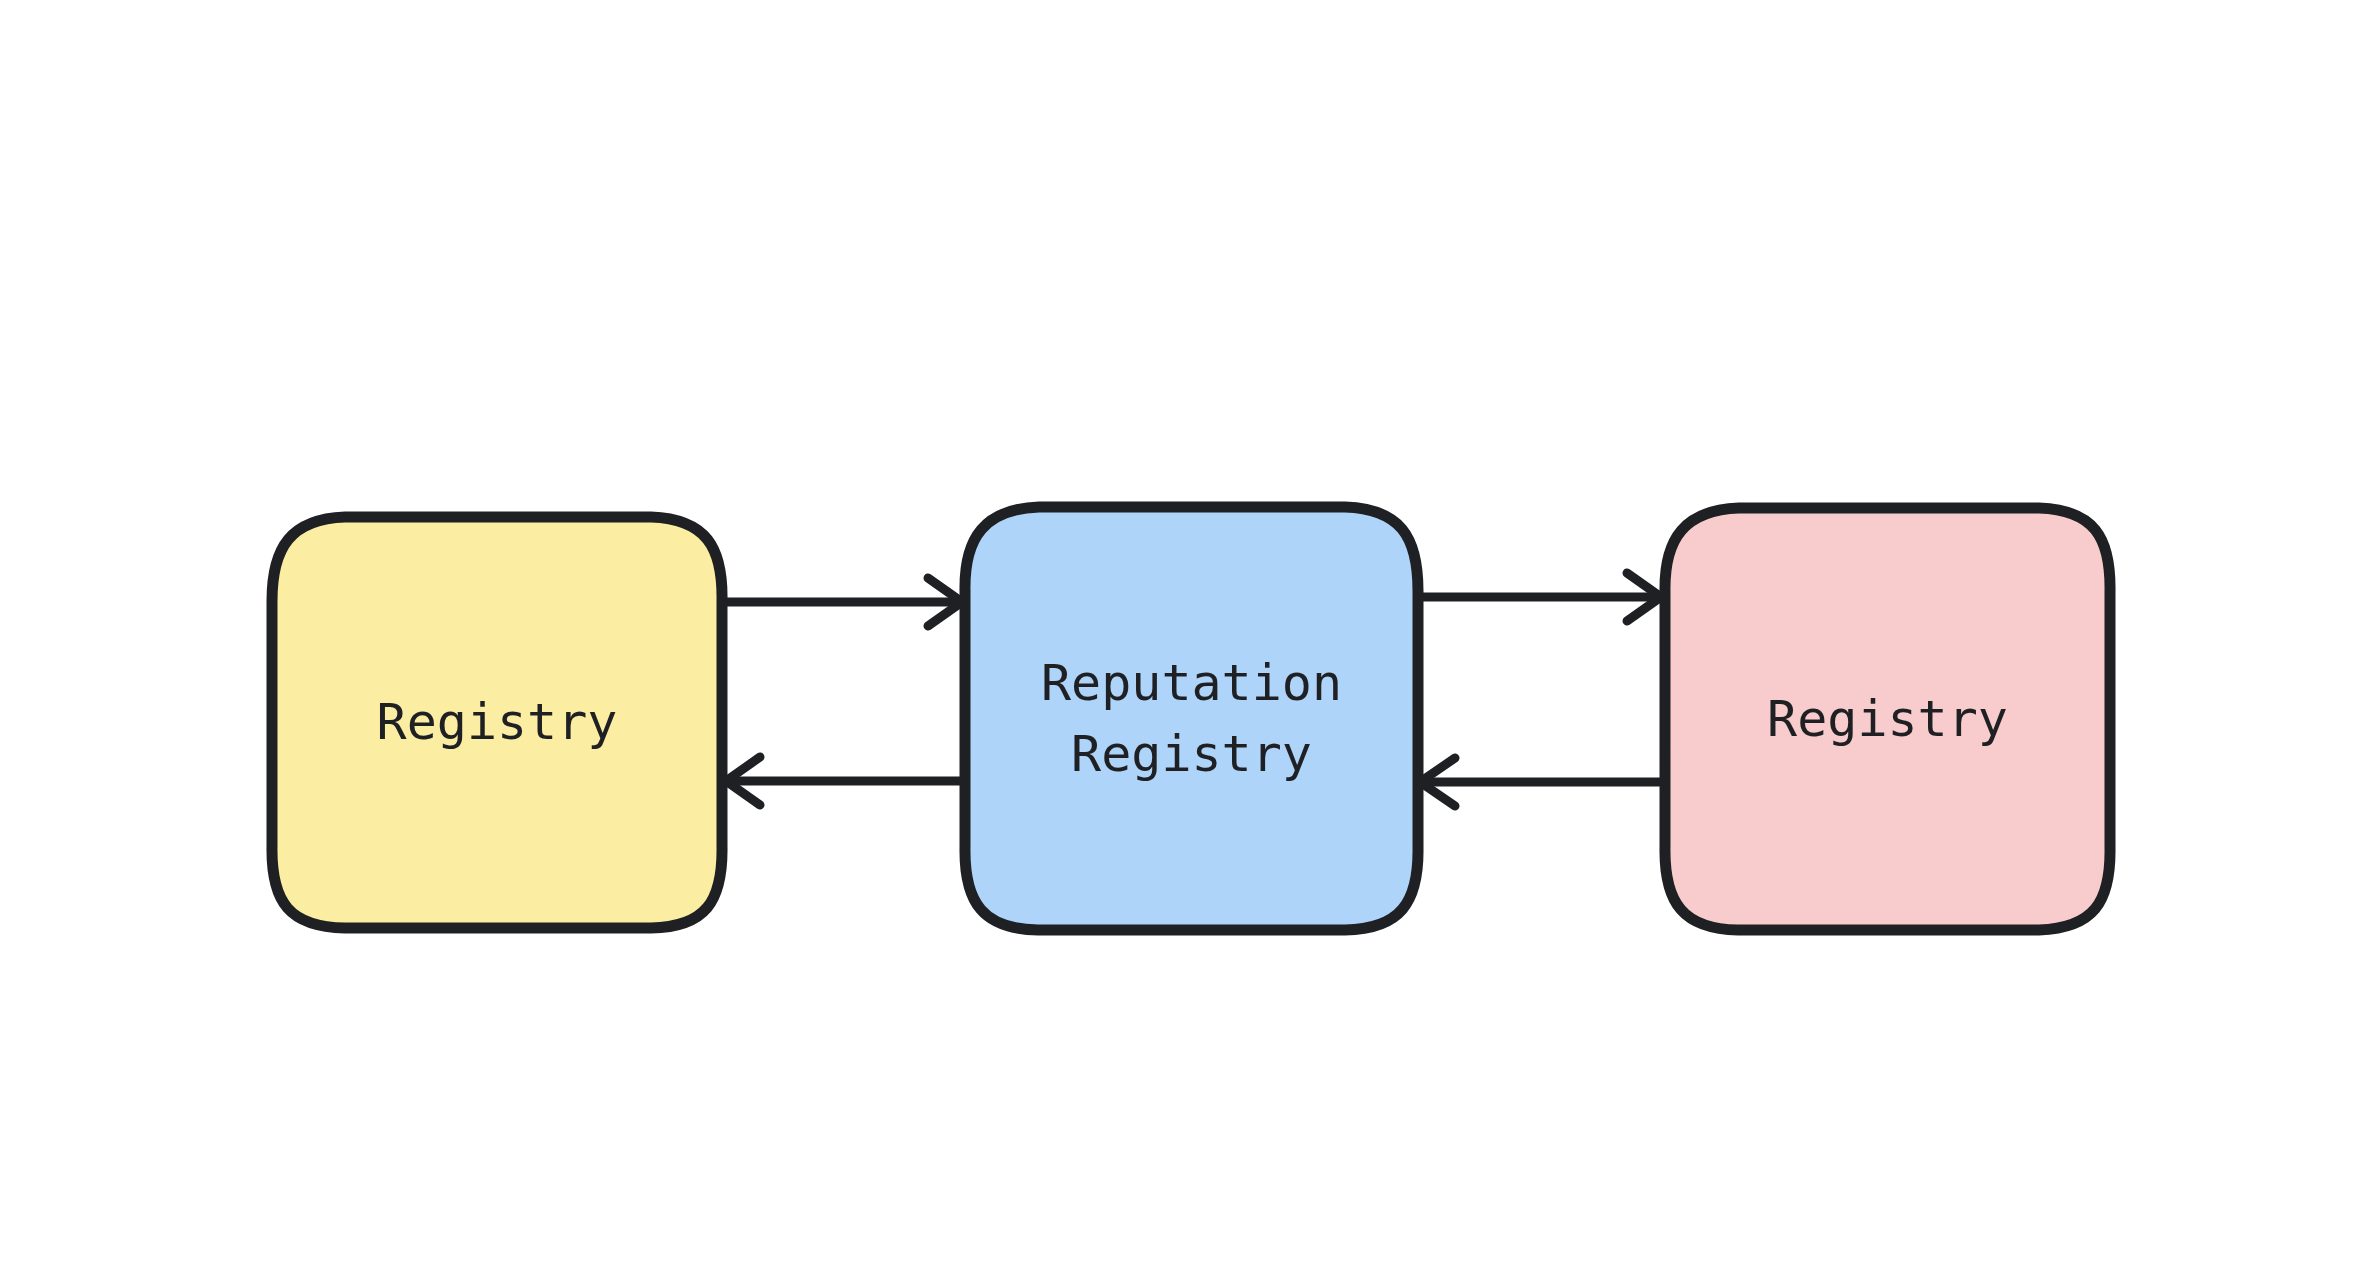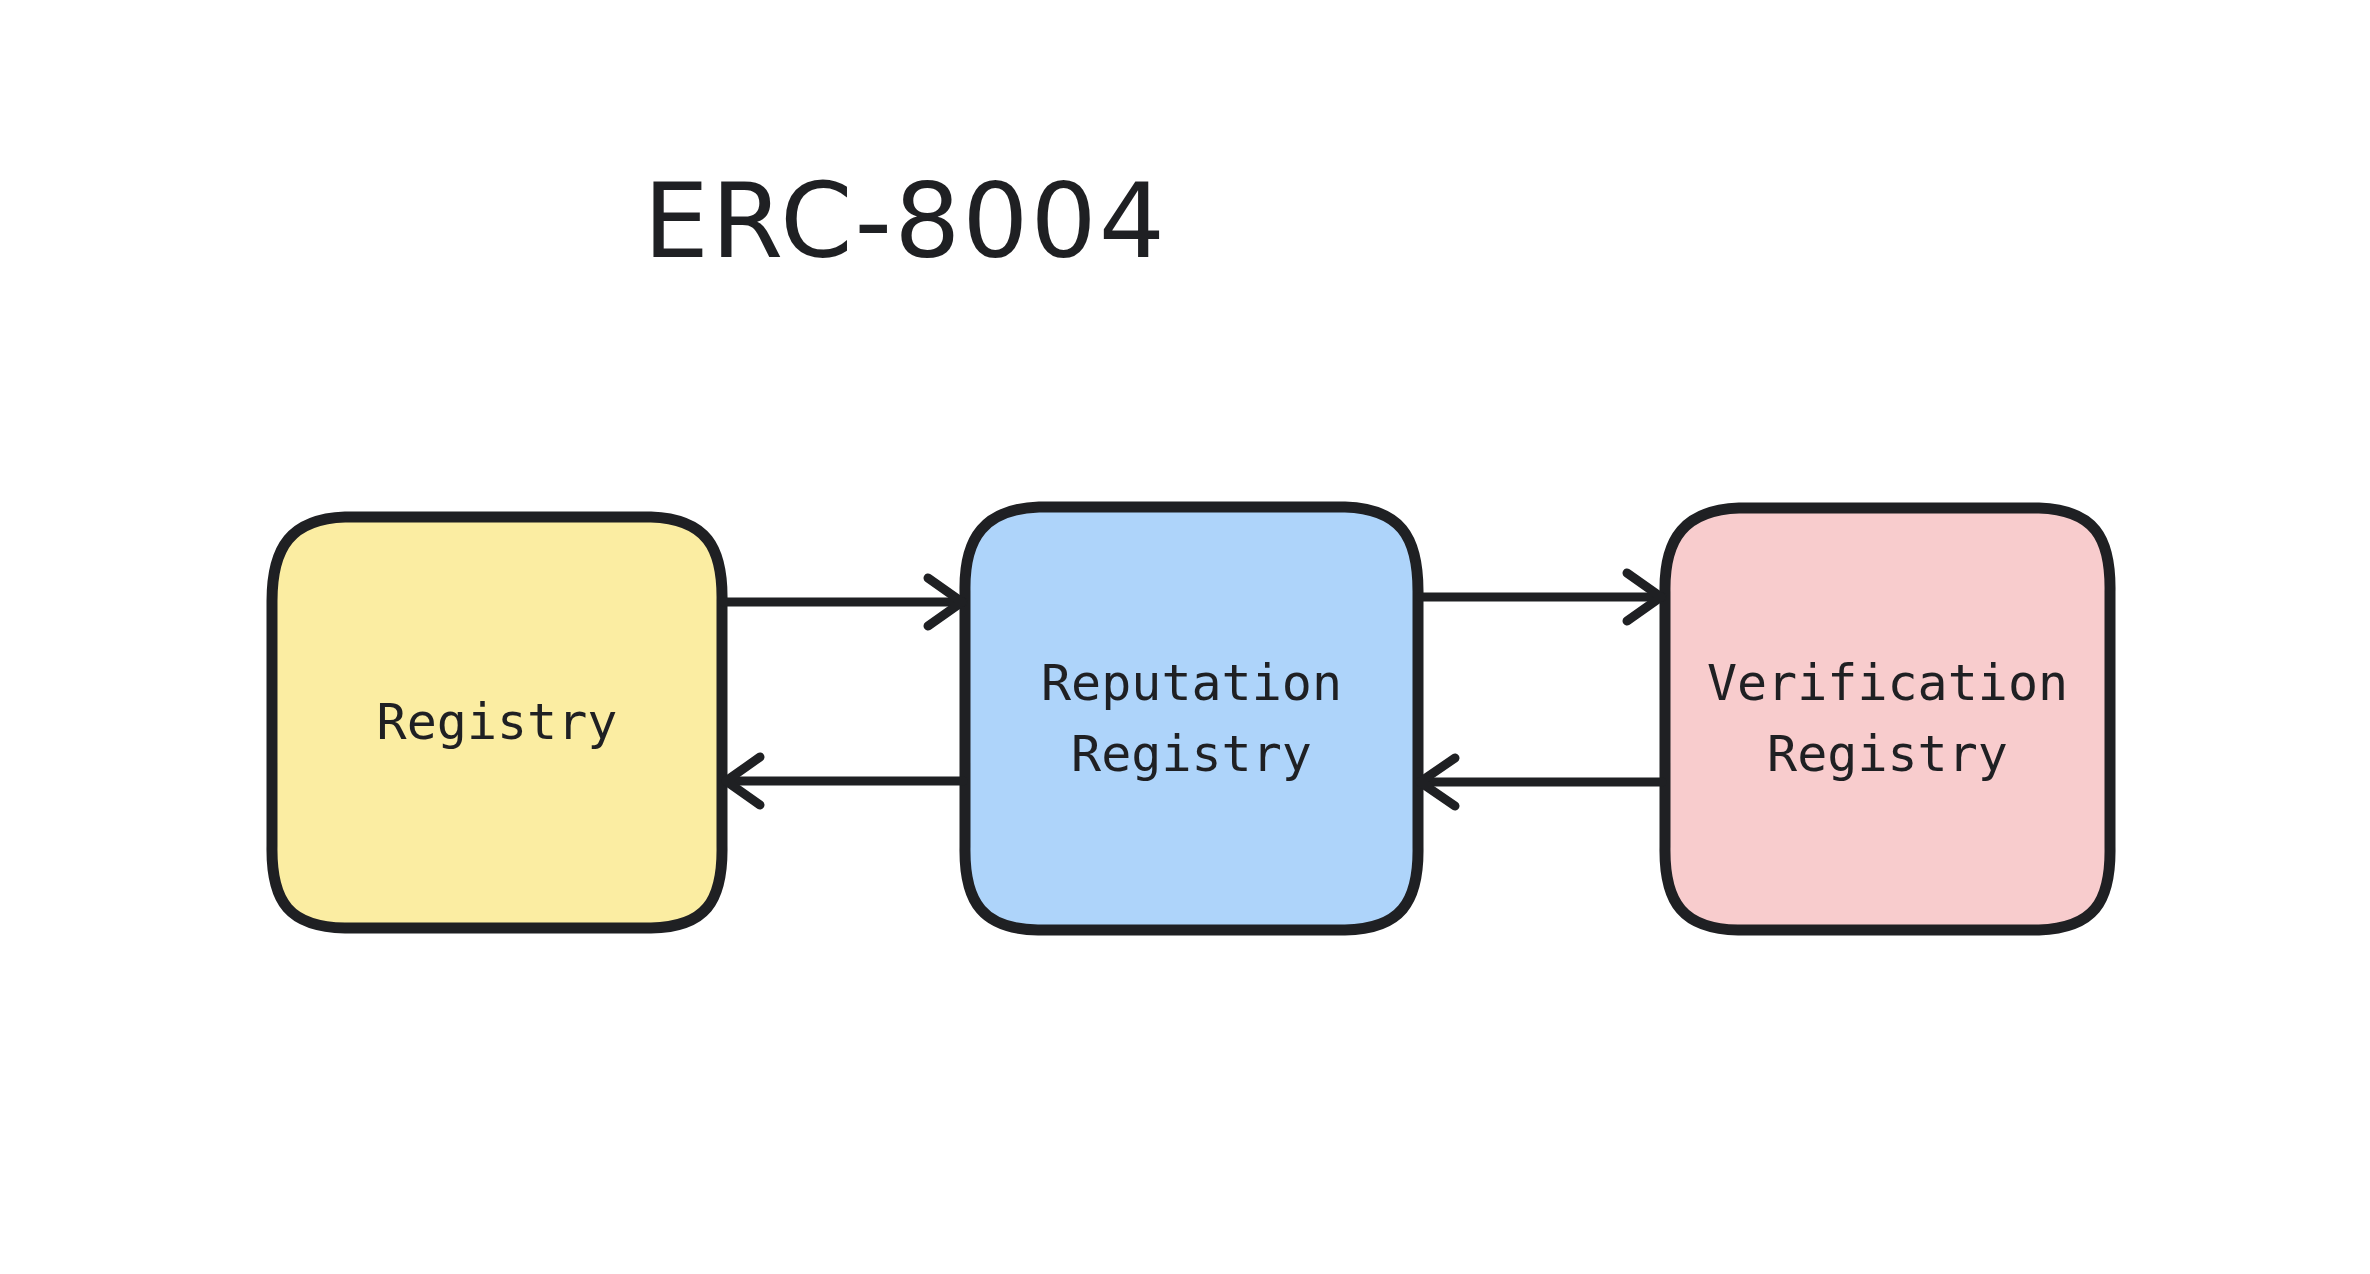--- a/index.html
+++ b/index.html
@@ -116,29 +116,27 @@
       <path d="M 1627 573 L 1661 597 L 1627 621" stroke="#1f2023" stroke-width="9" fill="none" stroke-linecap="round" stroke-linejoin="round"></path>
     </g>
 
     <g>
       <path d="M 1662 782 L 1421 782" stroke="#1f2023" stroke-width="9" fill="none" stroke-linecap="round"></path>
       <path d="M 1455 758 L 1420 782 L 1455 806" stroke="#1f2023" stroke-width="9" fill="none" stroke-linecap="round" stroke-linejoin="round"></path>
     </g>
 
   </svg>
 
-  <div class="diagram-title">ERC-8004</div>
 
   <div class="node-label" id="label-identity">
     <span>Registry</span>
   </div>
 
   <div class="node-label" id="label-reputation">
     <span>Reputation</span>
     <span>Registry</span>
   </div>
 
   <div class="node-label" id="label-verification">
-    <span>Verification</span>
     <span>Registry</span>
   </div>
 
 </div>
 
 </body></html>

